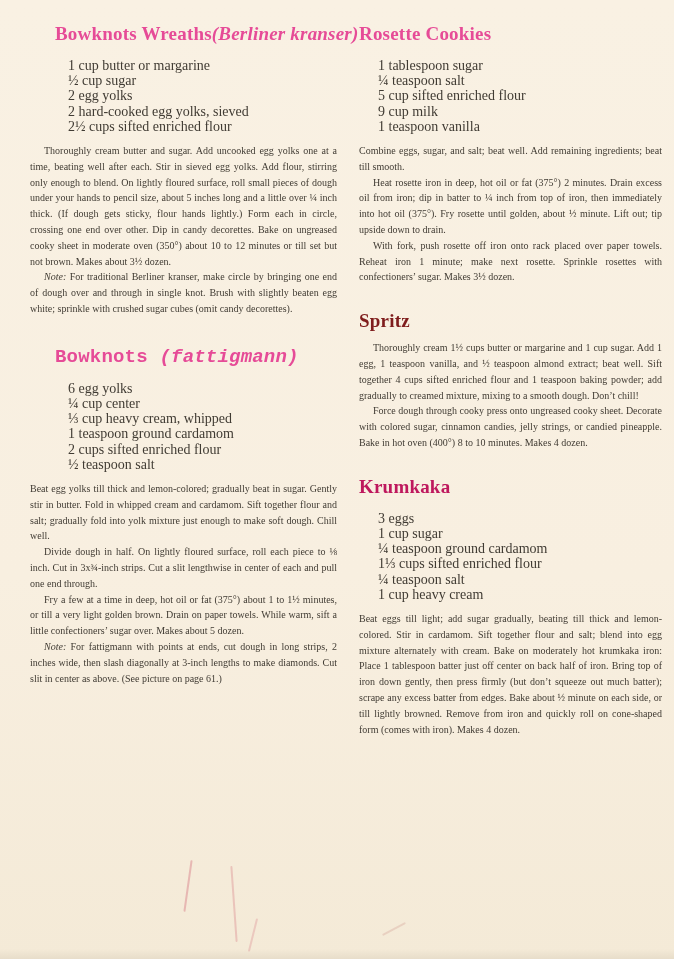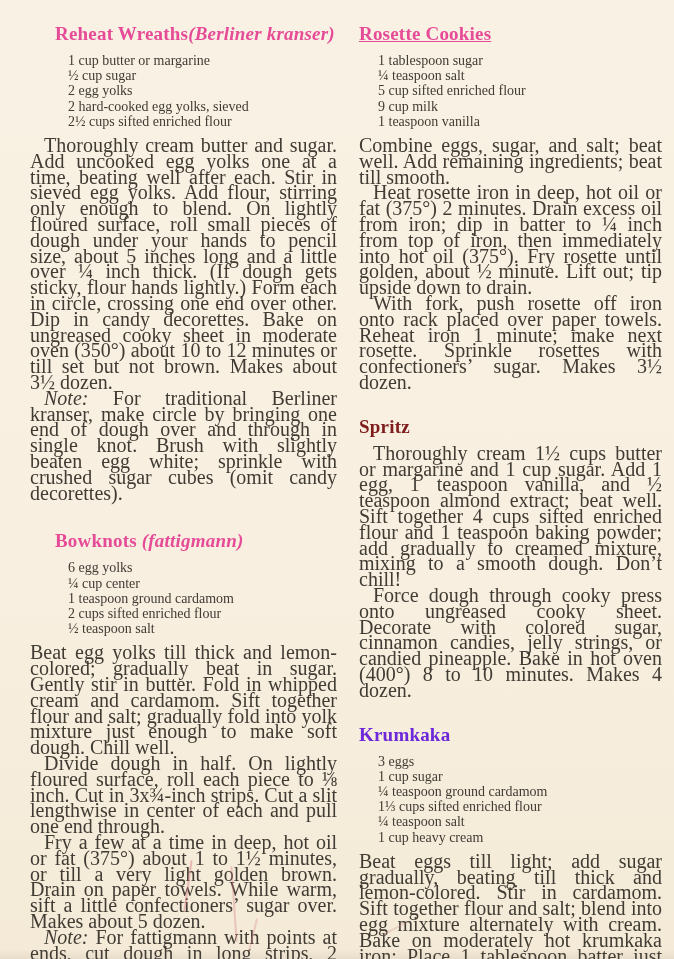--- a/index.html
+++ b/index.html
@@ -34,32 +34,32 @@
     letter-spacing: 0.2px;
     white-space: nowrap;
   }
   .col-left h2.recipe-title { padding-left: 25px; }
   section + section h2.recipe-title { margin-top: 30px; }
   .col-right section + section h2.recipe-title { margin-top: 26px; }
   h2 .title-subtitle { font-style: italic; }
 
   ul.ingredients {
     list-style: none;
-    margin: 4px 0 9px 0;
+    margin: 14px 0 9px 0;
     padding: 0;
     font-size: 14px;
     line-height: 15.2px;
     font-family: Liberation Serif, serif;
   }
   .col-left  ul.ingredients { padding-left: 38px; }
   .col-right ul.ingredients { padding-left: 19px; }
 
   .recipe-body p {
     margin: 0;
-    font-size: 20px;
+    font-size: 10px;
     line-height: 15.8px;
     text-align: justify;
     text-justify: inter-word;
   }
   .recipe-body p.indent { text-indent: 14px; }
   .note-label { font-style: italic; }
 
   
   .stray { position: absolute; pointer-events: none; border-radius: 2px; }
   .stray-1 { left: 187px; top: 860px; width: 2px; height: 52px;
@@ -76,54 +76,55 @@
     background: linear-gradient(180deg, rgba(0,0,0,0) 0%, rgba(120,105,85,0.10) 100%);
     pointer-events: none;
   }
 </style>
 </head>
 <body style="color: rgb(64, 59, 51);">
 
 <div class="page">
   <div class="col col-left">
   <section>
-    <h2 class="recipe-title" style="color: rgb(230, 75, 151);"><span class="title-text">Reheat Wreaths</span><span class="title-subtitle">(Berliner kranser)</span></h2>
+    <h2 class="recipe-title" style="color: rgb(230, 75, 151);"><span class="title-text">Bowknots Wreaths</span><span class="title-subtitle">(Berliner kranser)</span></h2>
     <ul class="ingredients">
           <li>1 cup butter or margarine</li>
           <li>½ cup sugar</li>
           <li>2 egg yolks</li>
           <li>2 hard-cooked egg yolks, sieved</li>
           <li>2½ cups sifted enriched flour</li>
         </ul>
     <div class="recipe-body">
           <p class="indent">Thoroughly cream butter and sugar. Add uncooked egg yolks one at a time, beating well after each. Stir in sieved egg yolks. Add flour, stirring only enough to blend. On lightly floured surface, roll small pieces of dough under your hands to pencil size, about 5 inches long and a little over ¼ inch thick. (If dough gets sticky, flour hands lightly.) Form each in circle, crossing one end over other. Dip in candy decorettes. Bake on ungreased cooky sheet in moderate oven (350°) about 10 to 12 minutes or till set but not brown. Makes about 3½ dozen.</p>
           <p class="indent"><span class="note-label">Note:</span> For traditional Berliner kranser, make circle by bringing one end of dough over and through in single knot. Brush with slightly beaten egg white; sprinkle with crushed sugar cubes (omit candy decorettes).</p>
         </div>
   </section>
 
   <section>
-    <h2 class="recipe-title" style="color: rgb(230, 75, 151);"><span class="title-text">Bowknots</span><span class="title-subtitle"> (fattigmann)</span></h2>
+    <h2 class="recipe-title" style="color: rgb(230, 75, 151); font-family: Liberation Mono, monospace;"><span class="title-text">Bowknots</span><span class="title-subtitle"> (fattigmann)</span></h2>
     <ul class="ingredients">
           <li>6 egg yolks</li>
           <li>¼ cup center</li>
+          <li>⅓ cup heavy cream, whipped</li>
           <li>1 teaspoon ground cardamom</li>
           <li>2 cups sifted enriched flour</li>
           <li>½ teaspoon salt</li>
         </ul>
     <div class="recipe-body">
           <p>Beat egg yolks till thick and lemon-colored; gradually beat in sugar. Gently stir in butter. Fold in whipped cream and cardamom. Sift together flour and salt; gradually fold into yolk mixture just enough to make soft dough. Chill well.</p>
           <p class="indent">Divide dough in half. On lightly floured surface, roll each piece to ⅛ inch. Cut in 3x¾-inch strips. Cut a slit lengthwise in center of each and pull one end through.</p>
           <p class="indent">Fry a few at a time in deep, hot oil or fat (375°) about 1 to 1½ minutes, or till a very light golden brown. Drain on paper towels. While warm, sift a little confectioners’ sugar over. Makes about 5 dozen.</p>
           <p class="indent"><span class="note-label">Note:</span> For fattigmann with points at ends, cut dough in long strips, 2 inches wide, then slash diagonally at 3-inch lengths to make diamonds. Cut slit in center as above. (See picture on page 61.)</p>
         </div>
   </section>
 </div>
   <div class="col col-right">
   <section>
-    <h2 class="recipe-title" style="color: rgb(230, 75, 151); text-decoration: underline;"><span class="title-text">Rosette Cookies</span></h2>
+    <h2 class="recipe-title" style="color: rgb(230, 75, 151);"><span class="title-text">Rosette Cookies</span></h2>
     <ul class="ingredients">
           <li>1 tablespoon sugar</li>
           <li>¼ teaspoon salt</li>
           <li>5 cup sifted enriched flour</li>
           <li>9 cup milk</li>
           <li>1 teaspoon vanilla</li>
         </ul>
     <div class="recipe-body">
           <p>Combine eggs, sugar, and salt; beat well. Add remaining ingredients; beat till smooth.</p>
           <p class="indent">Heat rosette iron in deep, hot oil or fat (375°) 2 minutes. Drain excess oil from iron; dip in batter to ¼ inch from top of iron, then immediately into hot oil (375°). Fry rosette until golden, about ½ minute. Lift out; tip upside down to drain.</p>
@@ -134,21 +135,21 @@
   <section>
     <h2 class="recipe-title" style="color: #7f1d1d;"><span class="title-text">Spritz</span></h2>
 
     <div class="recipe-body">
           <p class="indent">Thoroughly cream 1½ cups butter or margarine and 1 cup sugar. Add 1 egg, 1 teaspoon vanilla, and ½ teaspoon almond extract; beat well. Sift together 4 cups sifted enriched flour and 1 teaspoon baking powder; add gradually to creamed mixture, mixing to a smooth dough. Don’t chill!</p>
           <p class="indent">Force dough through cooky press onto ungreased cooky sheet. Decorate with colored sugar, cinnamon candies, jelly strings, or candied pineapple. Bake in hot oven (400°) 8 to 10 minutes. Makes 4 dozen.</p>
         </div>
   </section>
 
   <section>
-    <h2 class="recipe-title" style="color: #6d28d9;"><span class="title-text">Krumkaka</span></h2>
+    <h2 class="recipe-title" style="color: #be185d;"><span class="title-text">Krumkaka</span></h2>
     <ul class="ingredients">
           <li>3 eggs</li>
           <li>1 cup sugar</li>
           <li>¼ teaspoon ground cardamom</li>
           <li>1⅓ cups sifted enriched flour</li>
           <li>¼ teaspoon salt</li>
           <li>1 cup heavy cream</li>
         </ul>
     <div class="recipe-body">
           <p>Beat eggs till light; add sugar gradually, beating till thick and lemon-colored. Stir in cardamom. Sift together flour and salt; blend into egg mixture alternately with cream. Bake on moderately hot krumkaka iron: Place 1 tablespoon batter just off center on back half of iron. Bring top of iron down gently, then press firmly (but don’t squeeze out much batter); scrape any excess batter from edges. Bake about ½ minute on each side, or till lightly browned. Remove from iron and quickly roll on cone-shaped form (comes with iron). Makes 4 dozen.</p>

